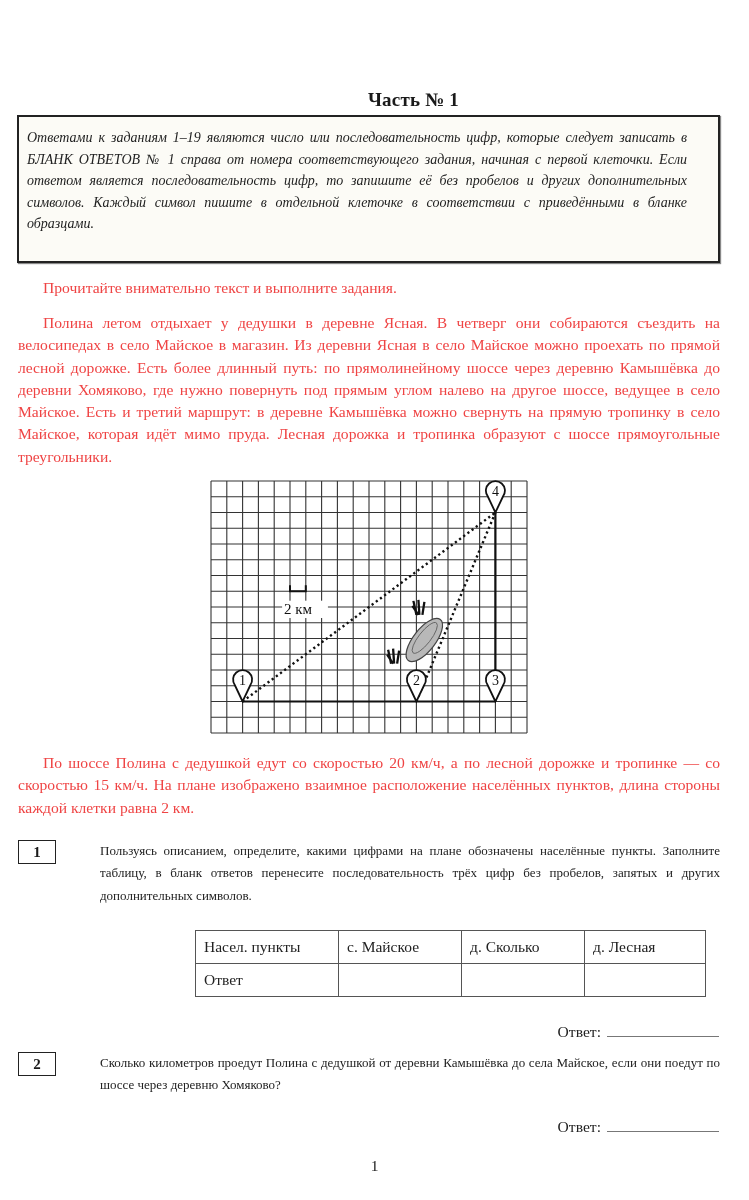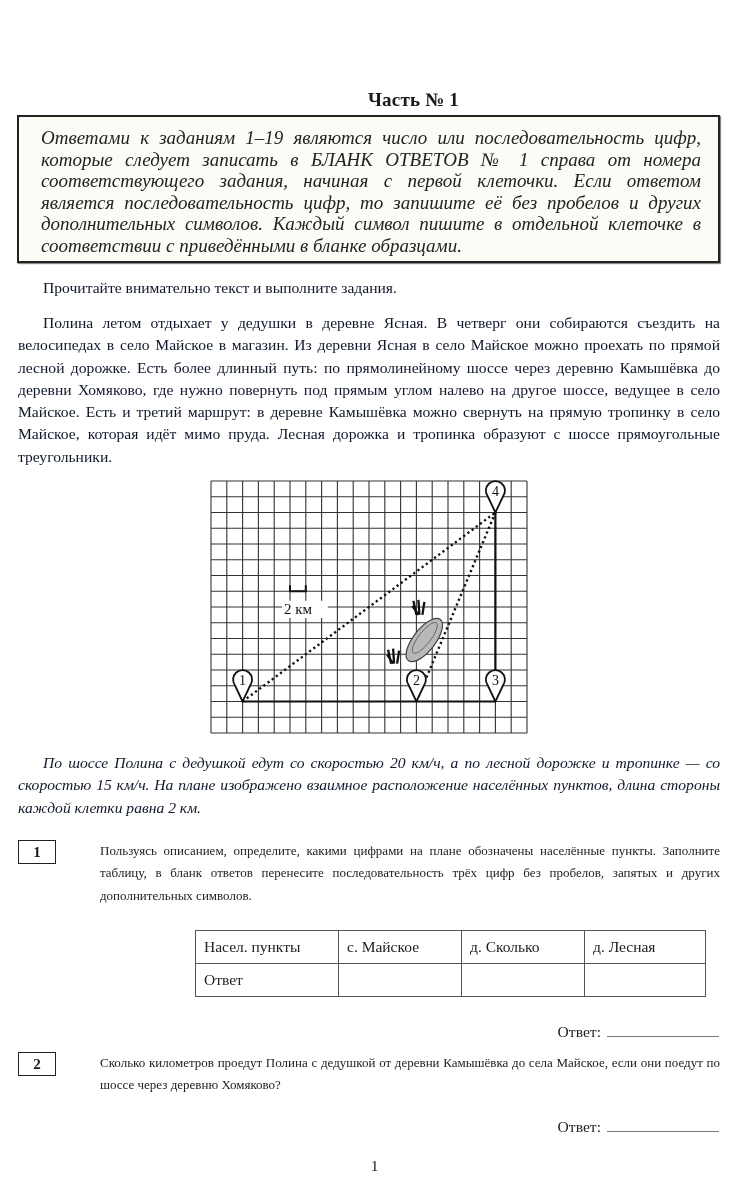--- a/index.html
+++ b/index.html
@@ -13,27 +13,27 @@
     left: 0; width: 749px; top: 89px; text-align: center;
     font-weight: bold; font-size: 19px; letter-spacing: 0.2px; margin-left: 39px;
   }
   .instr-box {
     left: 17px; top: 115px; width: 699px; height: 144px;
     border: 2px solid #222; background: #fcfbf6;
     box-shadow: 1px 1px 1px #888;
     box-sizing: content-box;
   }
   .instr-text {
-    position: absolute; left: 22px; top: 10px; width: 660px;
-    font-style: italic; font-size: 19px; line-height: 21.5px;
+    position: absolute; left: 8px; top: 10px; width: 660px;
+    font-style: italic; font-size: 14px; line-height: 21.5px;
     text-align: justify; color: #222;
   }
   .para {
     left: 18px; width: 702px; font-size: 15.6px; line-height: 22.3px;
-    text-align: justify; color: #0f172a;
+    text-align: justify; color: #ef4444;
   }
   .indent { text-indent: 25px; }
   .map { left: 205px; top: 474px; }
   .task-num {
     left: 18px; width: 36px; height: 22px; border: 1.5px solid #222;
     text-align: center; font-size: 15px; line-height: 22px; font-weight: bold;
   }
   .task-text {
     left: 100px; width: 620px; font-size: 13px; line-height: 22.3px;
     text-align: justify; color: #222;
@@ -125,21 +125,21 @@
       <text x="37.6" y="210.5" text-anchor="middle" font-size="14" font-family="&quot;Liberation Serif&quot;, serif" fill="#111">1</text>
       <path d="M211.4,227.5 L203.6,211 A9.5,9.5 0 1,1 219.20000000000002,211 Z" fill="#fff" stroke="#111" stroke-width="1.8"></path>
       <text x="211.4" y="210.5" text-anchor="middle" font-size="14" font-family="&quot;Liberation Serif&quot;, serif" fill="#111">2</text>
       <path d="M290.40000000000003,227.5 L282.6,211 A9.5,9.5 0 1,1 298.20000000000005,211 Z" fill="#fff" stroke="#111" stroke-width="1.8"></path>
       <text x="290.40000000000003" y="210.5" text-anchor="middle" font-size="14" font-family="&quot;Liberation Serif&quot;, serif" fill="#111">3</text>
       <path d="M290.40000000000003,38.5 L282.6,22 A9.5,9.5 0 1,1 298.20000000000005,22 Z" fill="#fff" stroke="#111" stroke-width="1.8"></path>
       <text x="290.40000000000003" y="21.5" text-anchor="middle" font-size="14" font-family="&quot;Liberation Serif&quot;, serif" fill="#111">4</text>
     </svg>
 </div>
 
-<div class="abs para indent" style="top:752px;font-style:italic;">По шоссе Полина с дедушкой едут со скоростью 20 км/ч, а по лесной дорожке и тропинке — со скоростью 15 км/ч. На плане изображено взаимное расположение населённых пунктов, длина стороны каждой клетки равна 2 км.</div>
+<div class="abs para indent" style="top:752px;">По шоссе Полина с дедушкой едут со скоростью 20 км/ч, а по лесной дорожке и тропинке — со скоростью 15 км/ч. На плане изображено взаимное расположение населённых пунктов, длина стороны каждой клетки равна 2 км.</div>
 
 <div class="abs task-num" style="top:840px;">1</div>
 <div class="abs task-text" style="top:840px;">Пользуясь описанием, определите, какими цифрами на плане обозначены населённые пункты. Заполните таблицу, в бланк ответов перенесите последовательность трёх цифр без пробелов, запятых и других дополнительных символов.</div>
 
 <table class="answer-table">
   <tbody>
       <tr>
     <td style="width:126px">Насел. пункты</td>
     <td style="width:106px">с. Майское</td>
     <td style="width:106px">д. Сколько</td>

